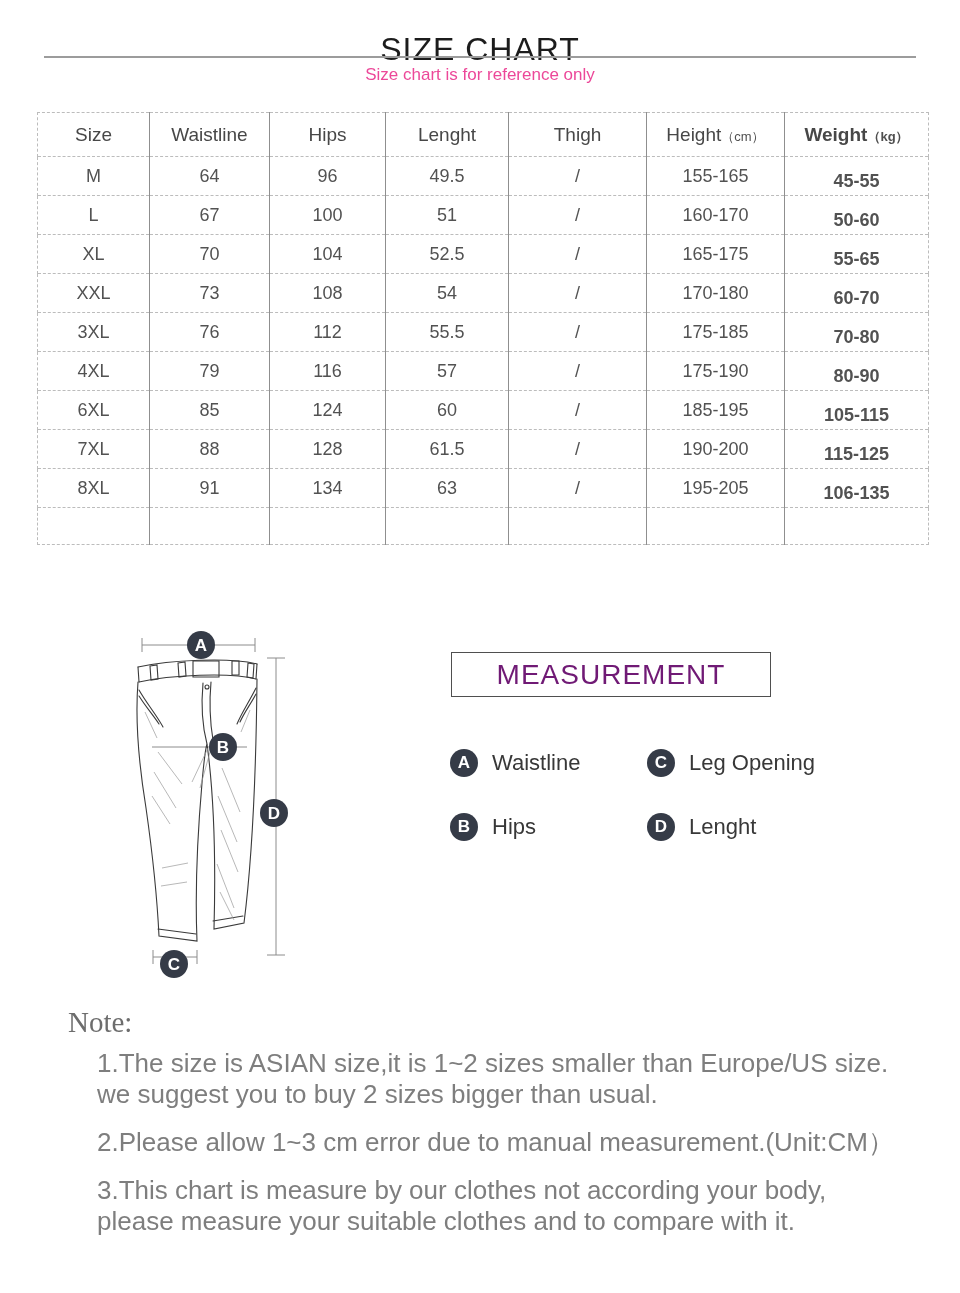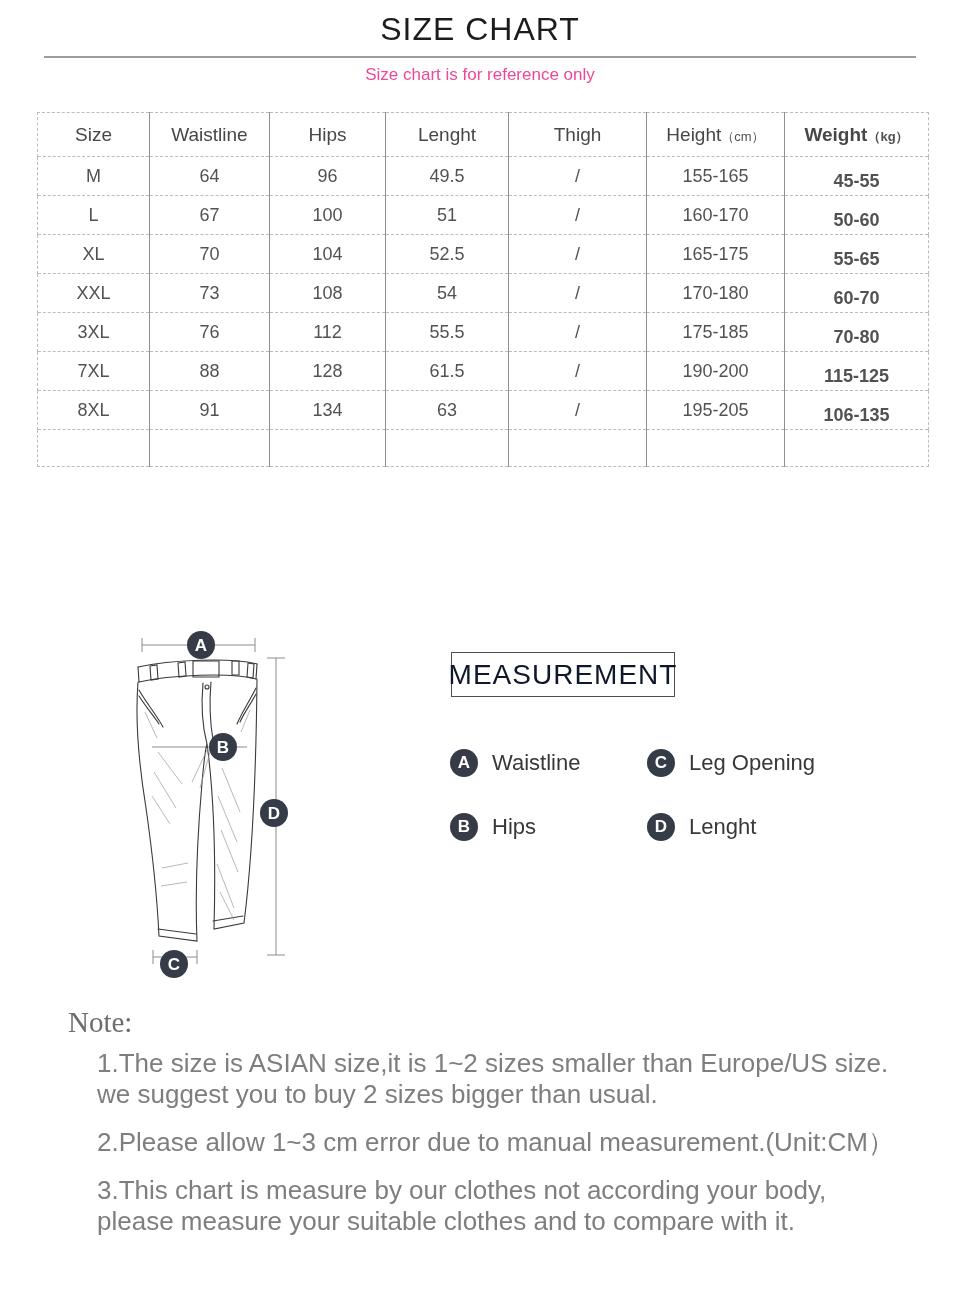--- a/index.html
+++ b/index.html
@@ -7,21 +7,21 @@
   body {
     position: relative;
     width: 960px;
     height: 1293px;
     font-family: "Liberation Sans", sans-serif;
     overflow: hidden;
   }
 
   
   .page-title {
-    position: absolute; top: 11px; left: 0; width: 100%;
+    position: absolute; top: 31px; left: 0; width: 100%;
     text-align: center; font-size: 32px; color: #1c1c1c;
     font-weight: 400; letter-spacing: 1px;
   }
   .title-rule {
     position: absolute; top: 56px; left: 44px; width: 872px;
     border-top: 2px solid #9c9c9c;
   }
   .page-subtitle {
     position: absolute; top: 65px; left: 0; width: 100%;
     text-align: center; font-size: 17px; color: #ec4899;
@@ -47,24 +47,24 @@
   .size-table .shift { position: relative; top: 5px; display: inline-block; }
   .size-table tr.empty td { height: 37px; }
 
   
   .pants-diagram { position: absolute; left: 100px; top: 620px; width: 220px; height: 380px; }
   .marker-letter {
     fill: #ffffff; font-size: 17px; font-weight: bold;
     text-anchor: middle; font-family: "Liberation Sans", sans-serif;
   }
   .measure-box {
-    position: absolute; left: 451px; top: 652px; width: 224px; height: 45px;
+    position: absolute; left: 451px; top: 652px; width: 320px; height: 45px;
     border: 1px solid #4f4f4f;
     display: flex; align-items: center; justify-content: center;
-    font-size: 28px; color: #0f172a; letter-spacing: 1px;
+    font-size: 28px; color: #701a75; letter-spacing: 1px;
   }
   .legend {
     position: absolute; left: 450px; top: 749px;
     display: grid; grid-template-columns: 197px auto; row-gap: 36px;
   }
   .legend-item { display: flex; align-items: center; height: 28px; }
   .badge {
     width: 28px; height: 28px; border-radius: 50%;
     background: var(--badge, #353b47); color: #ffffff;
     font-size: 17px; font-weight: bold;
@@ -152,20 +152,38 @@
       <tr>
         <td>3XL</td>
         <td>76</td>
         <td>112</td>
         <td>55.5</td>
         <td>/</td>
         <td>175-185</td>
         <td><span class="shift">70-80</span></td>
       </tr>
       <tr>
+        <td>4XL</td>
+        <td>79</td>
+        <td>116</td>
+        <td>57</td>
+        <td>/</td>
+        <td>175-190</td>
+        <td><span class="shift">80-90</span></td>
+      </tr>
+      <tr>
+        <td>6XL</td>
+        <td>85</td>
+        <td>124</td>
+        <td>60</td>
+        <td>/</td>
+        <td>185-195</td>
+        <td><span class="shift">105-115</span></td>
+      </tr>
+      <tr>
         <td>7XL</td>
         <td>88</td>
         <td>128</td>
         <td>61.5</td>
         <td>/</td>
         <td>190-200</td>
         <td><span class="shift">115-125</span></td>
       </tr>
       <tr>
         <td>8XL</td>

